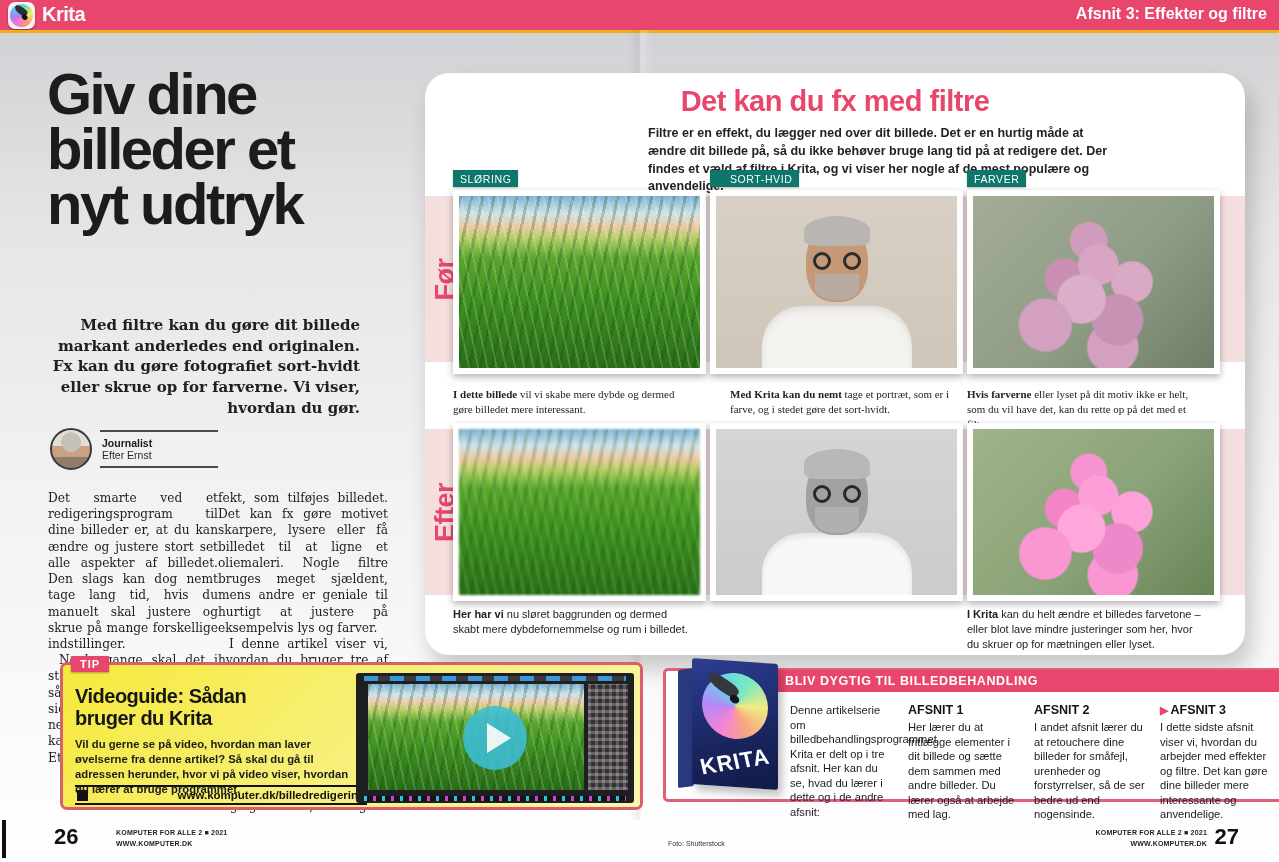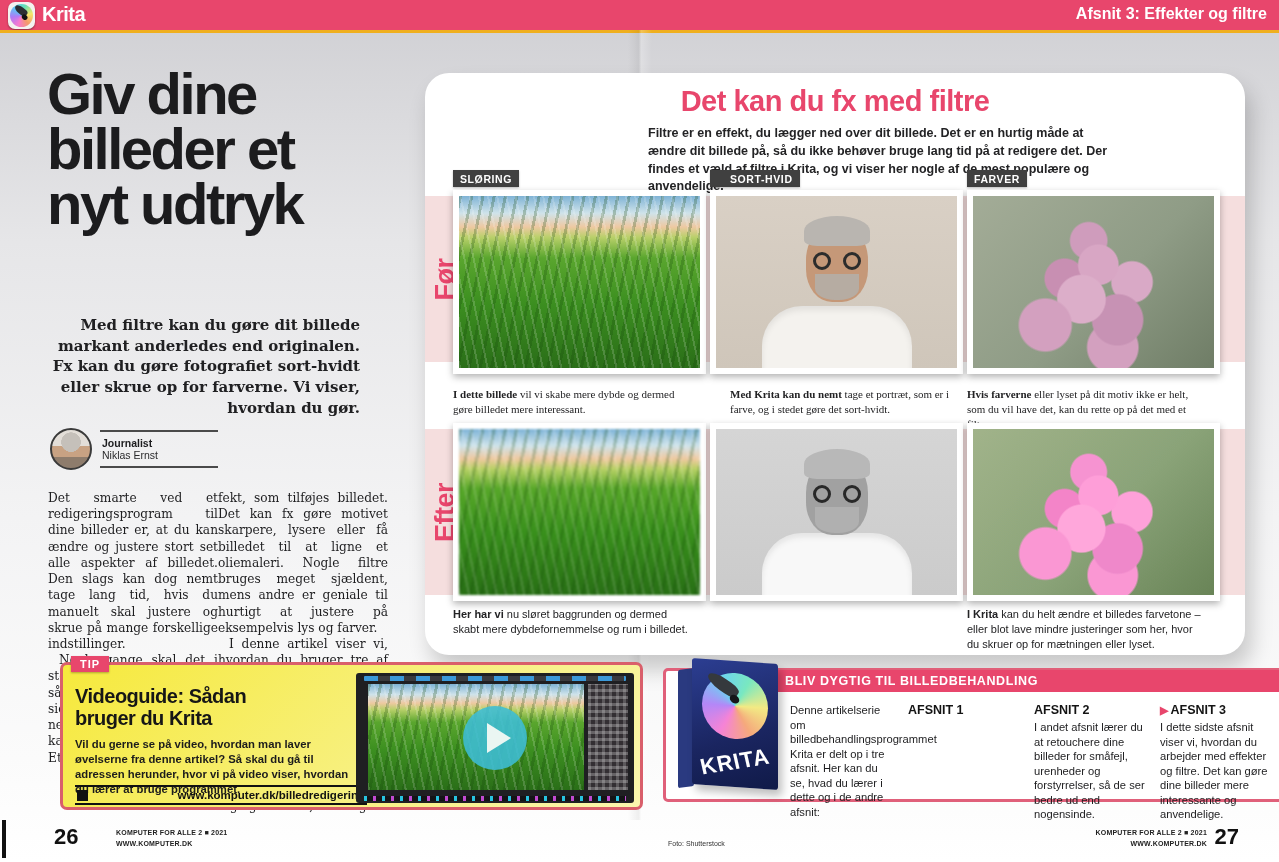--- a/index.html
+++ b/index.html
@@ -43,21 +43,21 @@
   .panel { position:absolute; left:425px; top:73px; width:820px; height:582px; background:#fff;
     border-radius:24px; box-shadow:6px 14px 22px rgba(0,0,0,.20); }
   .panel-title { position:absolute; left:0; right:0; top:12px; text-align:center; color:#e8466c;
     font-size:29px; font-weight:800; letter-spacing:-.5px; }
   .panel-intro { position:absolute; left:223px; top:52px; width:462px; font-size:12.5px; font-weight:700;
     color:#232325; line-height:1.42; }
   .band { position:absolute; left:0; width:820px; height:166px; background:#f5dede; }
   .band.before { top:123px; } .band.after { top:356px; }
   .row-label { position:absolute; left:-2px; top:0; width:44px; height:166px; display:flex; align-items:center; justify-content:center; }
   .row-label span { transform:rotate(-90deg); color:#e8466c; font-size:27px; font-weight:800; letter-spacing:-.5px; }
-  .tag { position:absolute; top:97px; background:#404040; color:#fff; font-size:10.5px; font-weight:700;
+  .tag { position:absolute; top:97px; background:#0f766e; color:#fff; font-size:10.5px; font-weight:400;
     letter-spacing:.6px; padding:3px 7px 2px; box-shadow:0 1px 2px rgba(0,0,0,.25); }
   .c1 { left:28px; } .c2 { left:285px;padding-left:20px; } .c3 { left:542px; }
   .photo { position:absolute; width:253px; height:184px; background:#fff; padding:6px;
     box-shadow:0 3px 7px rgba(0,0,0,.3); }
   .photo .img { width:100%; height:100%; }
   .row-before .photo { top:117px; } .row-after .photo { top:350px; height:178px; }
   .caption { position:absolute; width:240px; font-size:11px; line-height:1.35; color:#232325; }
   .caption b { font-weight:800; }
   .cap-before { top:314px;font-family:Liberation Serif, serif; } .cap-after { top:534px; }
 
@@ -172,21 +172,21 @@
 
   <div class="headline">Giv dine
 billeder et
 nyt udtryk</div>
   <div class="standfirst">Med filtre kan du gøre dit billede markant anderledes end originalen. Fx kan du gøre fotografiet sort-hvidt eller skrue op for farverne. Vi viser, hvordan du gør.</div>
 
   <div class="byline">
     <div class="avatar"></div>
     <div class="byline-box">
       <div class="byline-role">Journalist</div>
-      <div class="byline-name">Niklas Ernst</div>
+      <div class="byline-name">Efter Ernst</div>
     </div>
   </div>
 
   <div class="bodycols">
     <div class="bodycol">
       <p>Det smarte ved et redigeringsprogram til dine billeder er, at du kan ændre og justere stort set alle aspekter af billedet. Den slags kan dog nemt tage lang tid, hvis du manuelt skal justere og skrue på mange forskellige indstillinger.</p>
       <p class="indent">Nogle gange skal det i stedet bare gå stærkt, og så er der ikke behov for at sidde med fingrene dybt nede i værktøjerne. Her kan filtre være løsningen: Et filter er en ef-</p>
     </div>
     <div class="bodycol">
       <p>fekt, som tilføjes billedet. Det kan fx gøre motivet skarpere, lysere eller få billedet til at ligne et oliemaleri. Nogle filtre bruges meget sjældent, mens andre er geniale til hurtigt at justere på eksempelvis lys og farver.</p>
@@ -299,20 +299,21 @@
       <div class="front">
         <div class="disc"></div>
         <div class="kbrush"></div>
         <div class="kname">KRITA</div>
       </div>
     </div>
     <div class="series-cols">
       <div class="series-intro">Denne artikelserie om billedbehandlingsprogrammet Krita er delt op i tre afsnit. Her kan du se, hvad du lærer i dette og i de andre afsnit:</div>
       <div class="series-sec">
         <h4>AFSNIT 1</h4>
+        <p>Her lærer du at fritlægge elementer i dit billede og sætte dem sammen med andre billeder. Du lærer også at arbejde med lag.</p>
       </div>
       <div class="series-sec">
         <h4>AFSNIT 2</h4>
         <p>I andet afsnit lærer du at retouchere dine billeder for småfejl, urenheder og forstyrrelser, så de ser bedre ud end nogensinde.</p>
       </div>
       <div class="series-sec">
         <h4><span class="arrow">▶</span><span>AFSNIT 3</span></h4>
         <p>I dette sidste afsnit viser vi, hvordan du arbejder med effekter og filtre. Det kan gøre dine billeder mere interessante og anvendelige.</p>
       </div>
     </div>

